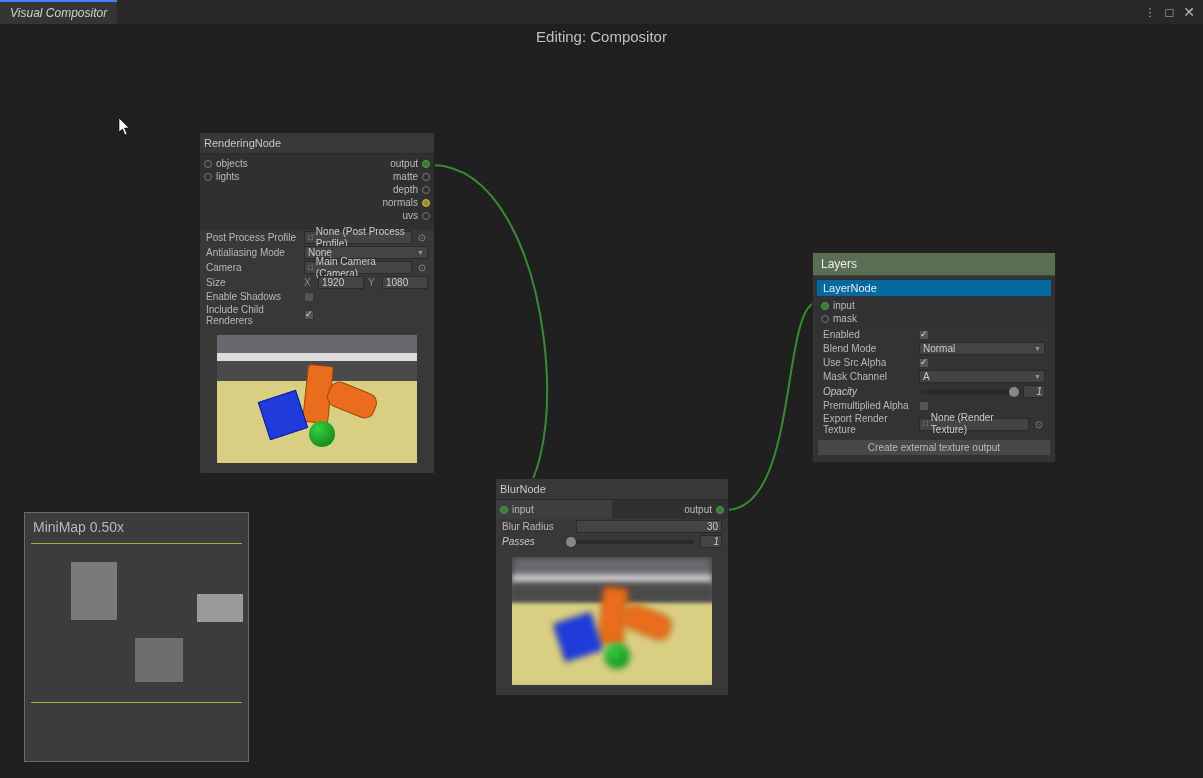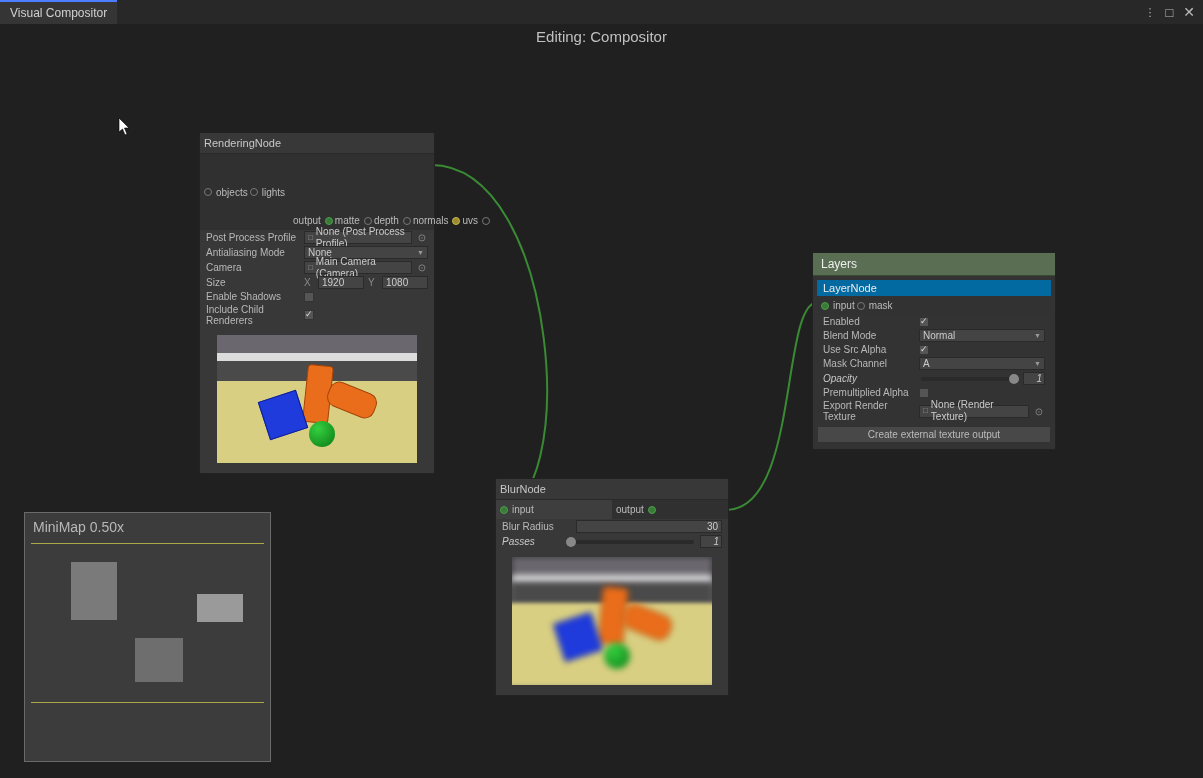--- a/index.html
+++ b/index.html
@@ -19,20 +19,21 @@
     display: flex; align-items: center;
   }
   .tab {
     background: #353535;
     border-top: 2px solid #4c7eff;
     height: 24px;
     padding: 0 10px;
     display: flex; align-items: center;
     color: #d0d0d0;
     font-size: 12px;
+    font-style: italic;
   }
   .win-icons {
     margin-left: auto;
     display: flex; gap: 10px; padding-right: 8px;
     color: #bbb;
     align-items: center;
   }
   .win-icons span { cursor: pointer; }
 
   .subtitle {
@@ -57,21 +58,21 @@
     color: #c8c8c8;
     font-size: 11px;
     border-bottom: 1px solid #2a2a2a;
   }
   .ports-area {
     display: flex;
     background: #303030;
   }
   .ports-left, .ports-right {
     flex: 1;
-    display: flex; flex-direction: row; gap: 2px;
+    display: flex; flex-direction: column; gap: 2px;
     padding: 4px;
   }
   .ports-right { align-items: flex-end; }
 
   .port {
     display: flex; align-items: center; gap: 4px;
     font-size: 10px; color: #bbb;
     white-space: nowrap;
   }
   .port .dot {
@@ -146,21 +147,21 @@
   .slider-row { display:flex; align-items:center; gap:6px; padding:1px 6px; font-size:10px;font-style:italic;}
   .slider-row .label { flex:0 0 60px; }
   .slider {
     flex:1; height:4px; background:#2a2a2a; position:relative; border-radius:2px;
   }
   .slider .thumb { position:absolute; top:-3px; width:10px; height:10px; border-radius:50%; background:#888; }
   .slider-val { width:22px; text-align:right; background:#444; border:1px solid #2a2a2a; padding:0 2px; height:13px; line-height:12px;}
 
   
   .minimap {
-    position:absolute; left:24px; bottom:16px; width:247px; height:250px;
+    position:absolute; left:24px; bottom:16px; width:225px; height:250px;
     background:#3c3c3c; border:1px solid #6a6a6a;
   }
   .minimap .mm-title {
     padding:6px 8px; color:#b8b8b8; font-size:14px;
   }
   .minimap .mm-body { position:absolute; top:30px; left:6px; right:6px; bottom:58px; border-top:1px solid #aaa94a; border-bottom:1px solid #aaa94a; }
   .mm-rect { position:absolute; background:#666; }
 
   
   svg.wires { position:absolute; inset:0; pointer-events:none; }

